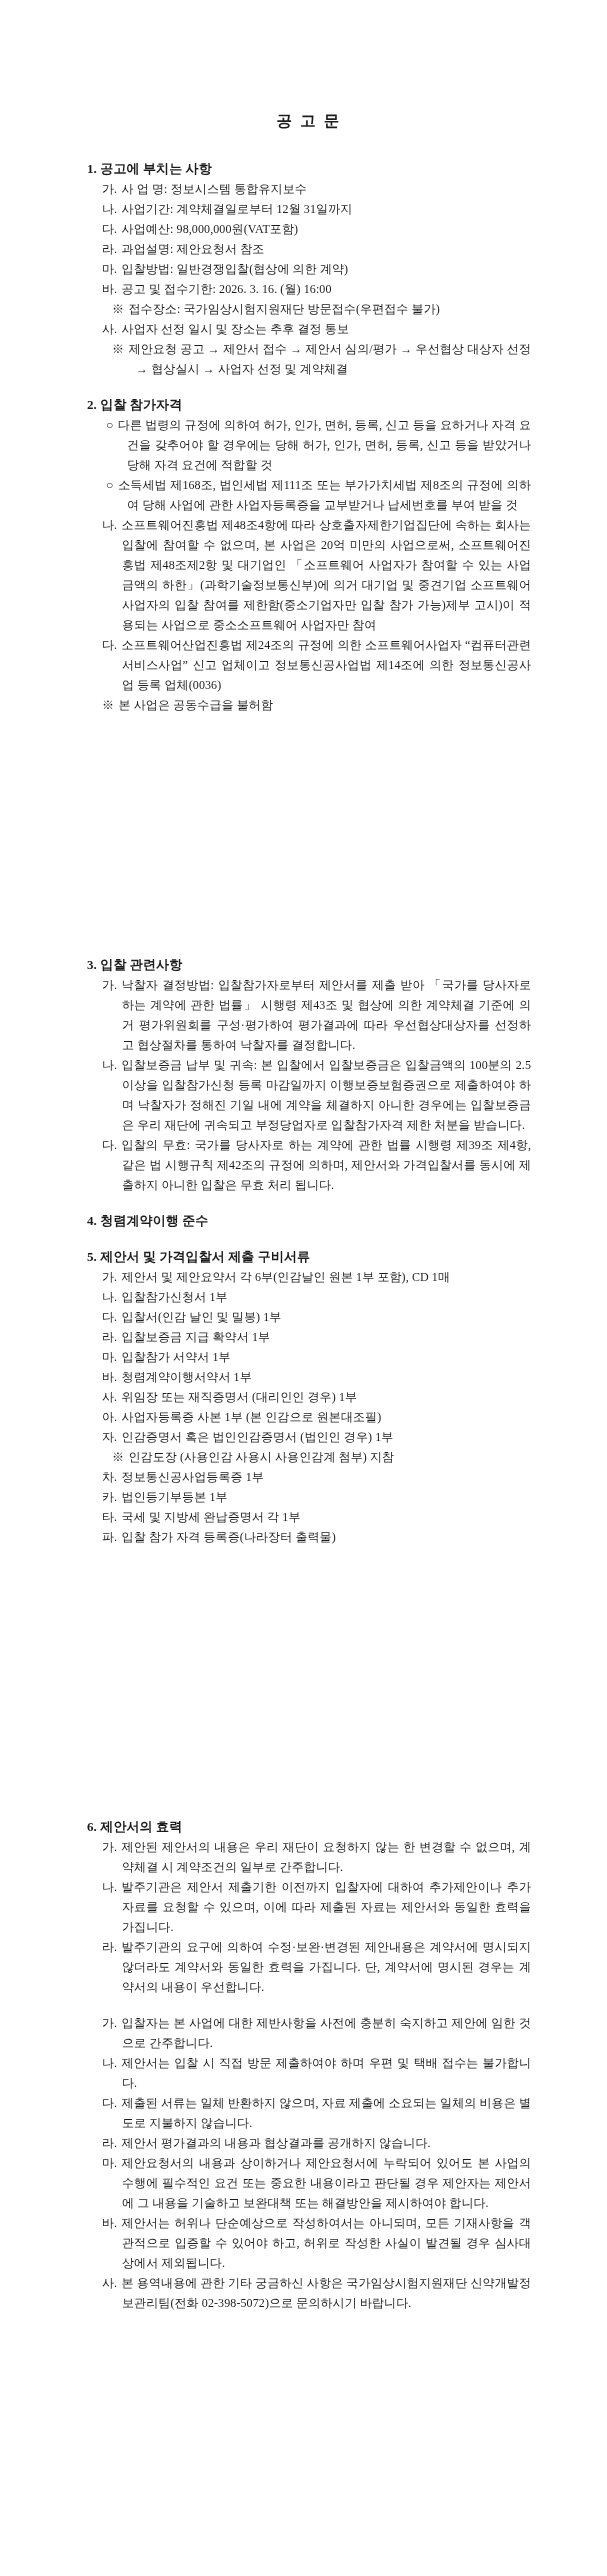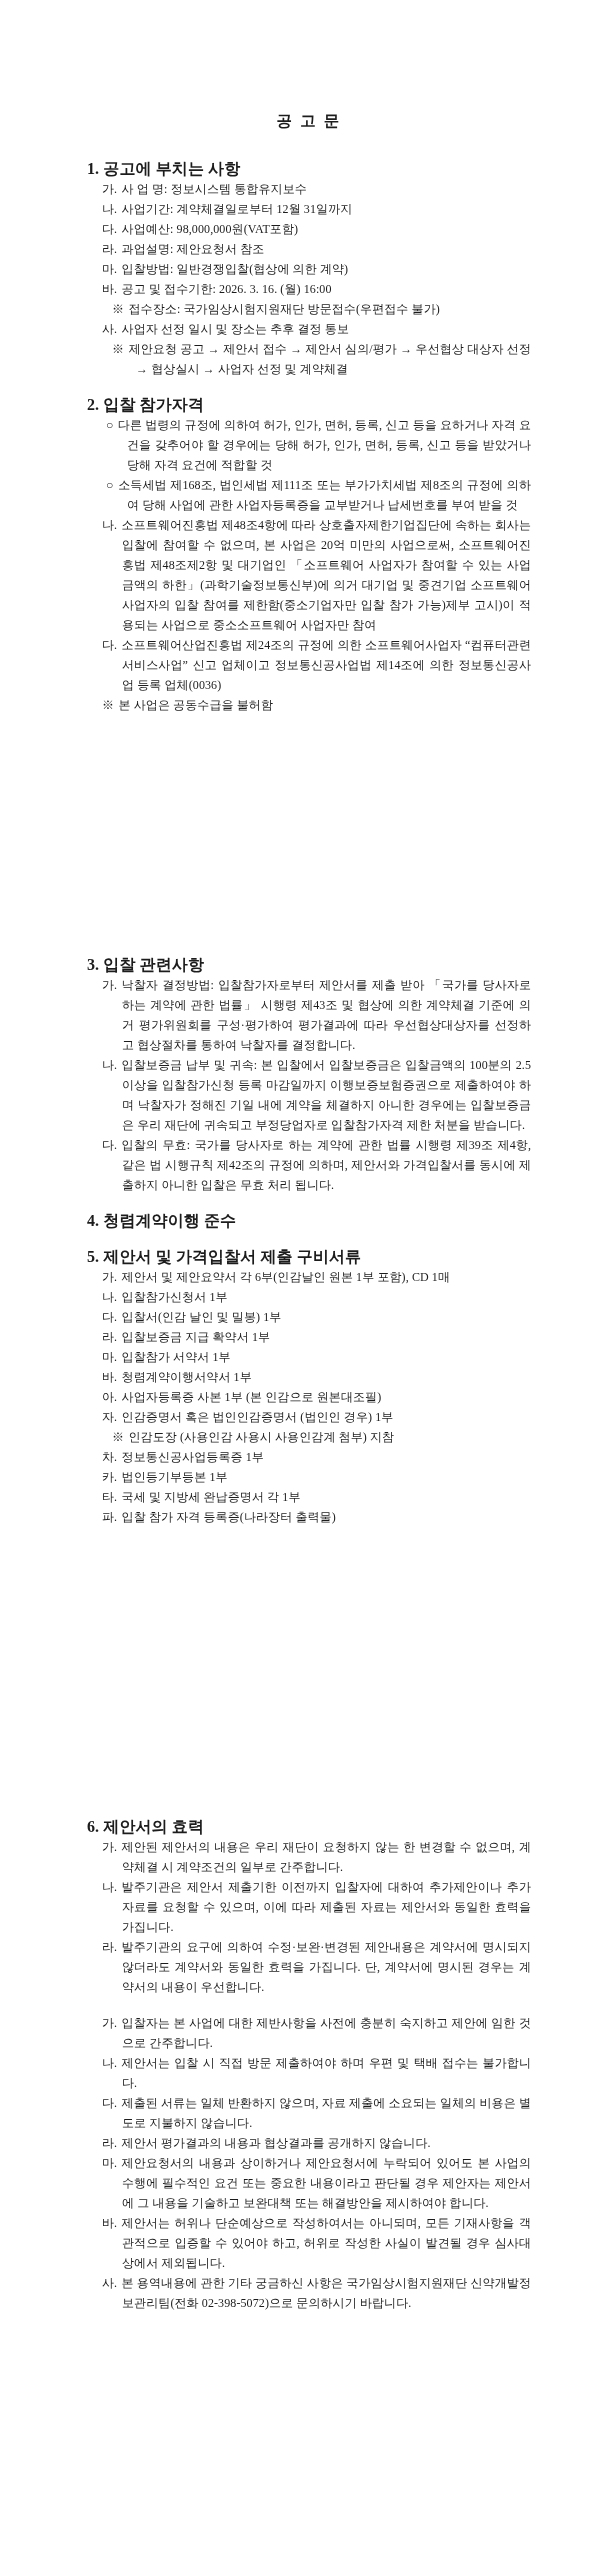--- a/index.html
+++ b/index.html
@@ -34,21 +34,21 @@
     font-weight: bold;
     letter-spacing: 2.2px;
     margin-top: 110px;
     margin-bottom: 27px;
     line-height: 22px;
   }
   .section + .section { margin-top: 16px; }
 
   .sec-heading {
     font-weight: bold;
-    font-size: 16px;
+    font-size: 13px;
     line-height: 20px;
   }
 
   .line {
     text-align: justify;
     text-justify: inter-word;
   }
   
   .line.item   { padding-left: 35px; text-indent: -20px; }
   
@@ -98,20 +98,21 @@
         <div class="sec-heading">4. 청렴계약이행 준수</div>
       </div>
       <div class="section">
         <div class="sec-heading">5. 제안서 및 가격입찰서 제출 구비서류</div>
         <div class="line item"><span class="marker">가.</span><span class="txt">제안서 및 제안요약서 각 6부(인감날인 원본 1부 포함), CD 1매</span></div>
         <div class="line item"><span class="marker">나.</span><span class="txt">입찰참가신청서 1부</span></div>
         <div class="line item"><span class="marker">다.</span><span class="txt">입찰서(인감 날인 및 밀봉) 1부</span></div>
         <div class="line item"><span class="marker">라.</span><span class="txt">입찰보증금 지급 확약서 1부</span></div>
         <div class="line item"><span class="marker">마.</span><span class="txt">입찰참가 서약서 1부</span></div>
         <div class="line item"><span class="marker">바.</span><span class="txt">청렴계약이행서약서 1부</span></div>
+        <div class="line item"><span class="marker">사.</span><span class="txt">위임장 또는 재직증명서 (대리인인 경우) 1부</span></div>
         <div class="line item"><span class="marker">아.</span><span class="txt">사업자등록증 사본 1부 (본 인감으로 원본대조필)</span></div>
         <div class="line item"><span class="marker">자.</span><span class="txt">인감증명서 혹은 법인인감증명서 (법인인 경우) 1부</span></div>
         <div class="line note"><span class="marker">※</span><span class="txt">인감도장 (사용인감 사용시 사용인감계 첨부) 지참</span></div>
         <div class="line item"><span class="marker">차.</span><span class="txt">정보통신공사업등록증 1부</span></div>
         <div class="line item"><span class="marker">카.</span><span class="txt">법인등기부등본 1부</span></div>
         <div class="line item"><span class="marker">타.</span><span class="txt">국세 및 지방세 완납증명서 각 1부</span></div>
         <div class="line item"><span class="marker">파.</span><span class="txt">입찰 참가 자격 등록증(나라장터 출력물)</span></div>
       </div>
     </div>
     <div class="page page-3">

